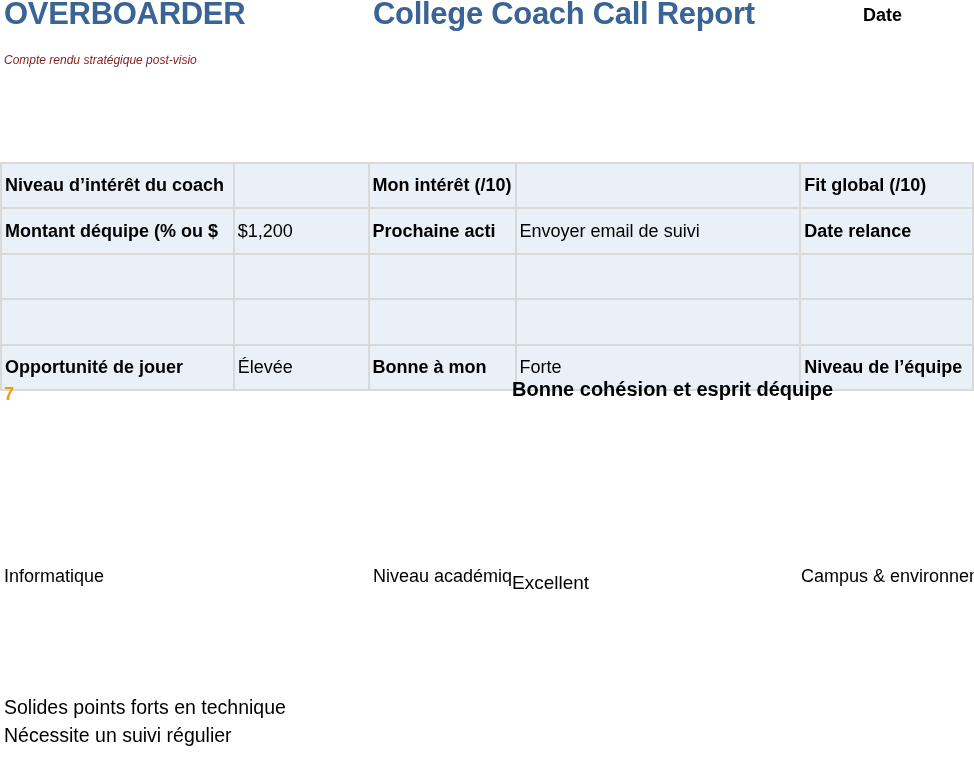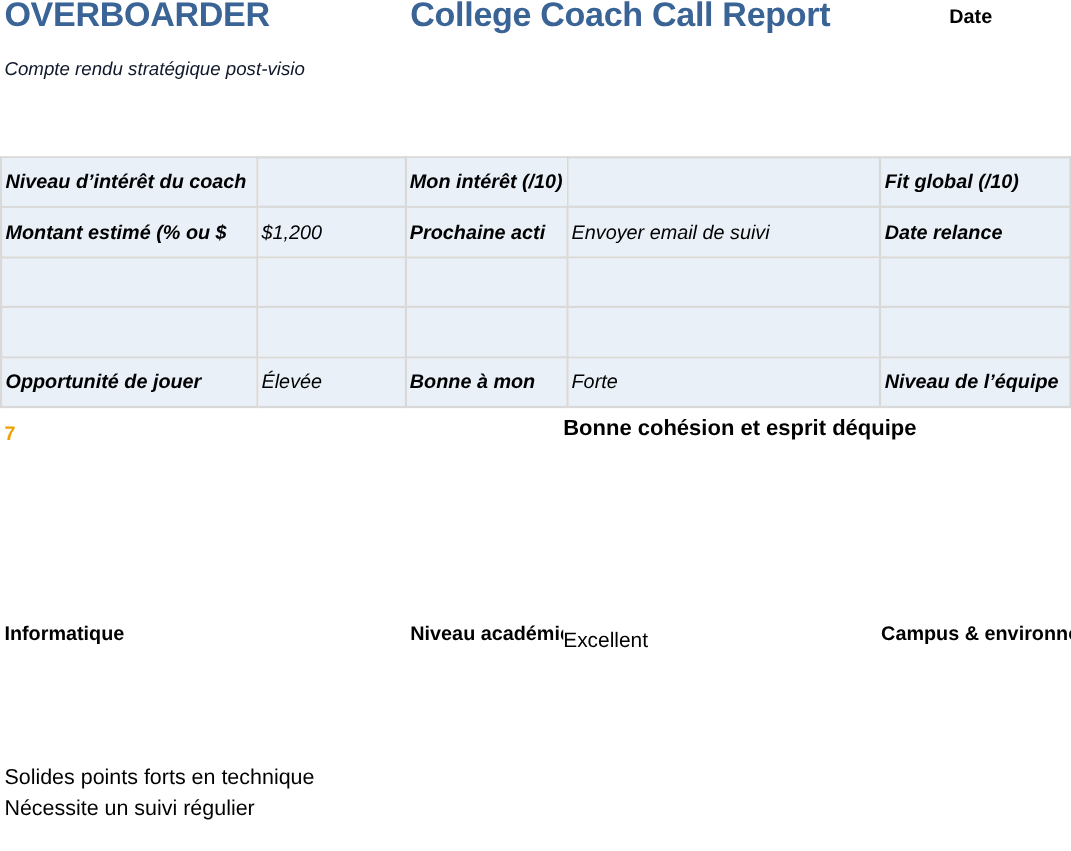--- a/index.html
+++ b/index.html
@@ -21,28 +21,27 @@
       left: 373px; top: -4px;
       font-size: 31px; font-weight: bold; color: #3a6396;
       letter-spacing: -0.3px;
     }
     .date-label {
       left: 863px; top: 5px;
       font-size: 18px; font-weight: bold;
     }
     .subtitle {
       left: 4px; top: 53px;
-      font-size: 17px; font-style: italic; color: #0f172a;
+      font-size: 12px; font-style: italic; color: #7f1d1d;
     }
 
     .grid {
-      position: absolute; left: 0; top: 142px;
+      position: absolute; left: 0; top: 162px;
       border-collapse: collapse;
       table-layout: fixed;
-      font-style: italic;
     }
     .grid td {
       height: 45.4px;
       background: #e9f0f7;
       border: 2px solid #d9d9d9;
       font-size: 18px;
       padding: 0 3px;
       white-space: nowrap;
       overflow: visible;
       vertical-align: middle;
@@ -53,21 +52,21 @@
     .grid td.spill { overflow: visible; position: relative; }
 
     .score {
       left: 4px; top: 384px;
       font-size: 18px; font-weight: bold; color: #f0a000;
     }
     .team-note {
       left: 512px; top: 378px;
       font-size: 20px; font-weight: bold;
     }
-    .field-label { font-size: 18px; font-weight: bold; }
+    .field-label { font-size: 18px; font-weight: normal; }
     .major { left: 4px; top: 566px; }
     .acad-label { left: 373px; top: 566px; width: 139px; overflow: hidden; }
     .acad-value { left: 512px; top: 572px; font-size: 19px; }
     .campus-label { left: 801px; top: 566px; width: 173px; overflow: hidden; }
 
     .notes {
       left: 4px; top: 693px;
       font-size: 19.5px; line-height: 28px;
     }
   </style>
@@ -91,21 +90,21 @@
     </colgroup>
     <tbody>
       <tr>
         <td class="lbl spill">Niveau d’intérêt du coach</td>
         <td class="val"></td>
         <td class="lbl spill">Mon intérêt (/10)</td>
         <td class="val"></td>
         <td class="lbl clip">Fit global (/10)</td>
       </tr>
       <tr>
-        <td class="lbl clip">Montant estimé (% ou $</td>
+        <td class="lbl clip">Montant déquipe (% ou $</td>
         <td class="val">$1,200</td>
         <td class="lbl clip">Prochaine acti</td>
         <td class="val">Envoyer email de suivi</td>
         <td class="lbl clip">Date relance</td>
       </tr>
       <tr>
         <td class="lbl"></td>
         <td class="val"></td>
         <td class="lbl"></td>
         <td class="val"></td>

